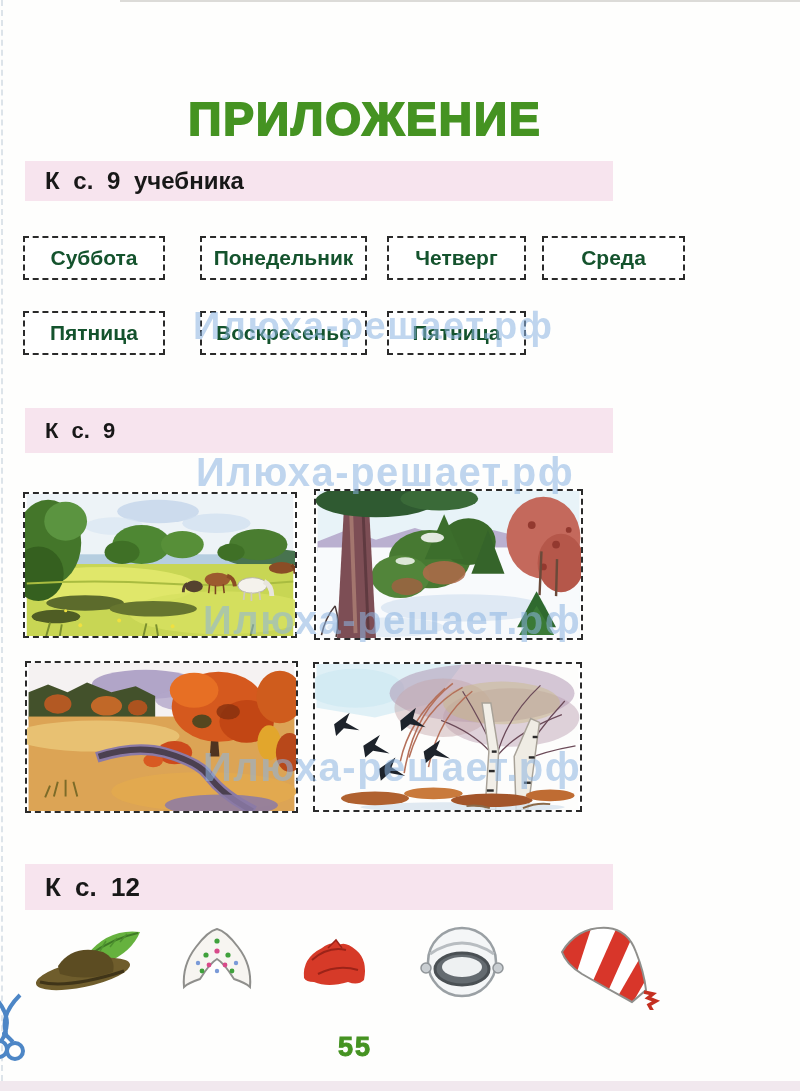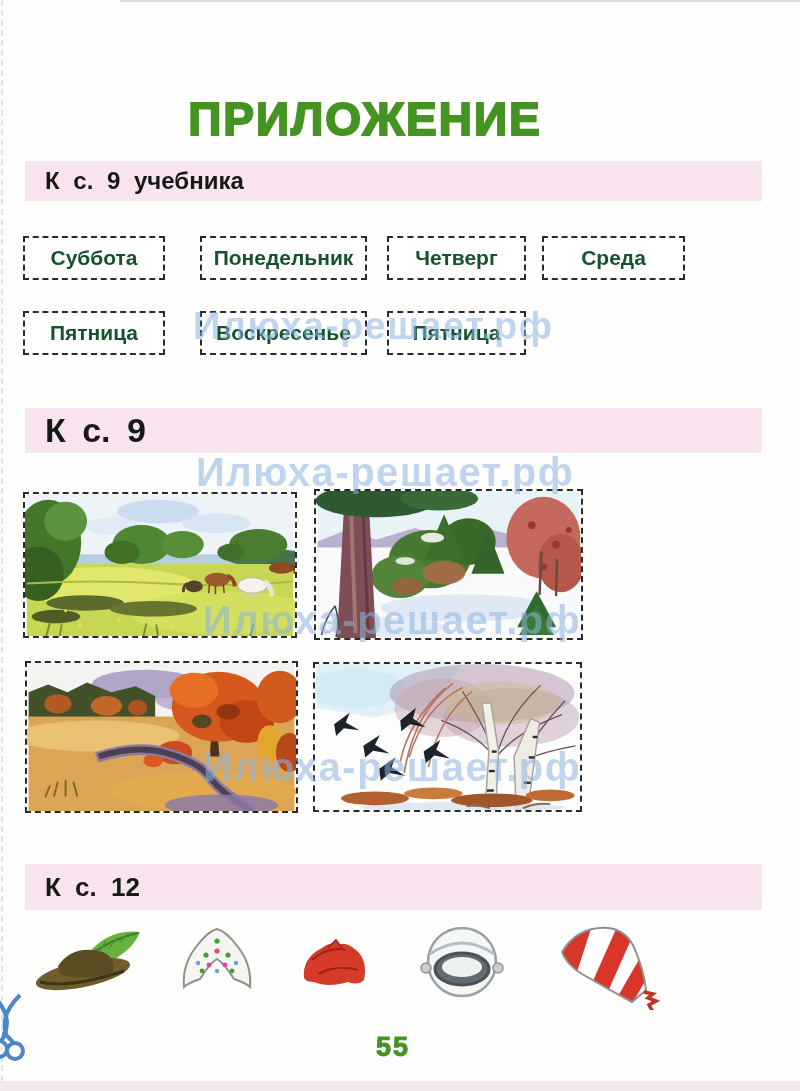--- a/index.html
+++ b/index.html
@@ -11,26 +11,26 @@
   .scan-top-line{position:absolute;top:0;left:120px;width:680px;height:2px;background:#b4b1ab;opacity:.45;}
   .cut-line{position:absolute;top:0;left:1px;height:100%;width:0;border-left:2px dashed #c3cfdb;opacity:.55;}
   .bottom-strip{position:absolute;left:0;bottom:0;width:100%;height:10px;background:#f1e8ee;}
 
   .title{
     position:absolute;left:95px;top:56px;width:540px;text-align:center;
     font-size:46px;font-weight:900;letter-spacing:2px;color:#459322;
     -webkit-text-stroke:2px #459322;white-space:nowrap;margin-top:36px;
   }
   .banner{
-    position:absolute;left:25px;width:737px;background:#f7e4ee;
+    position:absolute;left:25px;width:588px;background:#f7e4ee;
     color:#181818;font-weight:bold;display:flex;align-items:center;
     padding-left:20px;box-sizing:border-box;word-spacing:7px;
   }
   .banner1{top:161px;height:40px;font-size:24px;}
-  .banner2{top:408px;height:45px;font-size:34px;}
+  .banner2{top:408px;height:45px;font-size:22px;}
   .banner3{top:864px;height:46px;font-size:26px;}
 
   .daybox{
     position:absolute;height:44px;border:2px dashed #2a2a2a;background:#fff;
     display:flex;align-items:center;justify-content:center;
     font-size:21px;font-weight:bold;color:#14532d;box-sizing:border-box;
   }
   .r1{top:236px;} .r2{top:311px;}
   .c1{left:23px;width:142px;} .c2{left:200px;width:167px;}
   .c3{left:387px;width:139px;} .c4{left:542px;width:143px;}
@@ -57,21 +57,21 @@
   .hat{position:absolute;}
   .hat svg{display:block;width:100%;height:100%;}
   .hat1{left:28px;top:926px;width:125px;height:72px;}
   .hat2{left:176px;top:925px;width:82px;height:70px;}
   .hat3{left:298px;top:938px;width:72px;height:52px;}
   .hat4{left:418px;top:924px;width:88px;height:76px;}
   .hat5{left:548px;top:922px;width:115px;height:88px;}
 
   .scissors{position:absolute;left:-12px;top:993px;width:44px;height:72px;}
   .page-number{
-    position:absolute;left:300px;top:1032px;width:110px;text-align:right;
+    position:absolute;left:300px;top:1032px;width:110px;text-align:center;
     font-size:27px;font-weight:900;color:#459322;letter-spacing:2px;
     -webkit-text-stroke:1px #459322;
   }
 </style>
 </head>
 <body>
 
 <div class="page">
   <div class="scan-top-line"></div>
   <div class="cut-line"></div>

